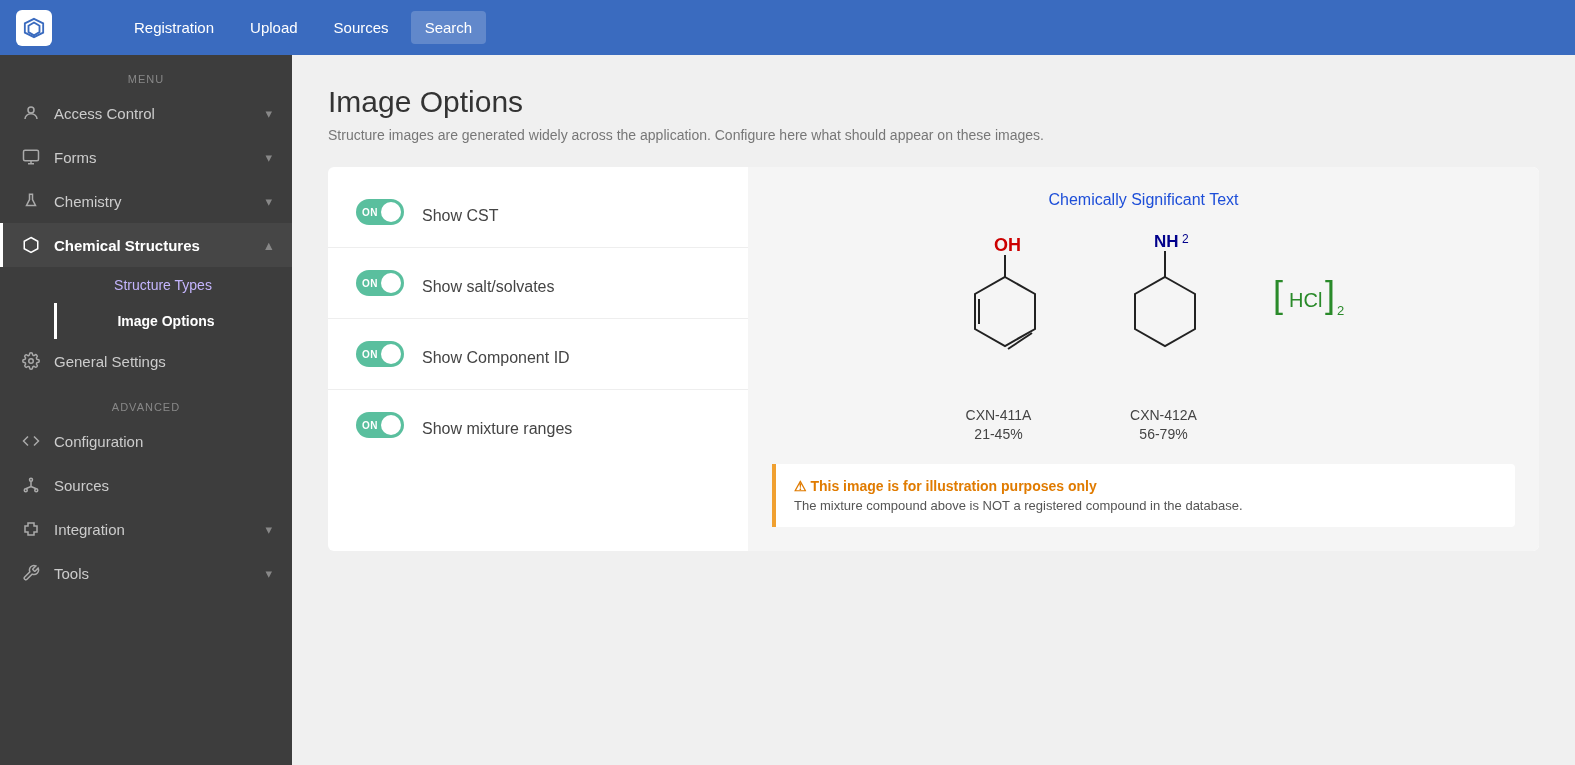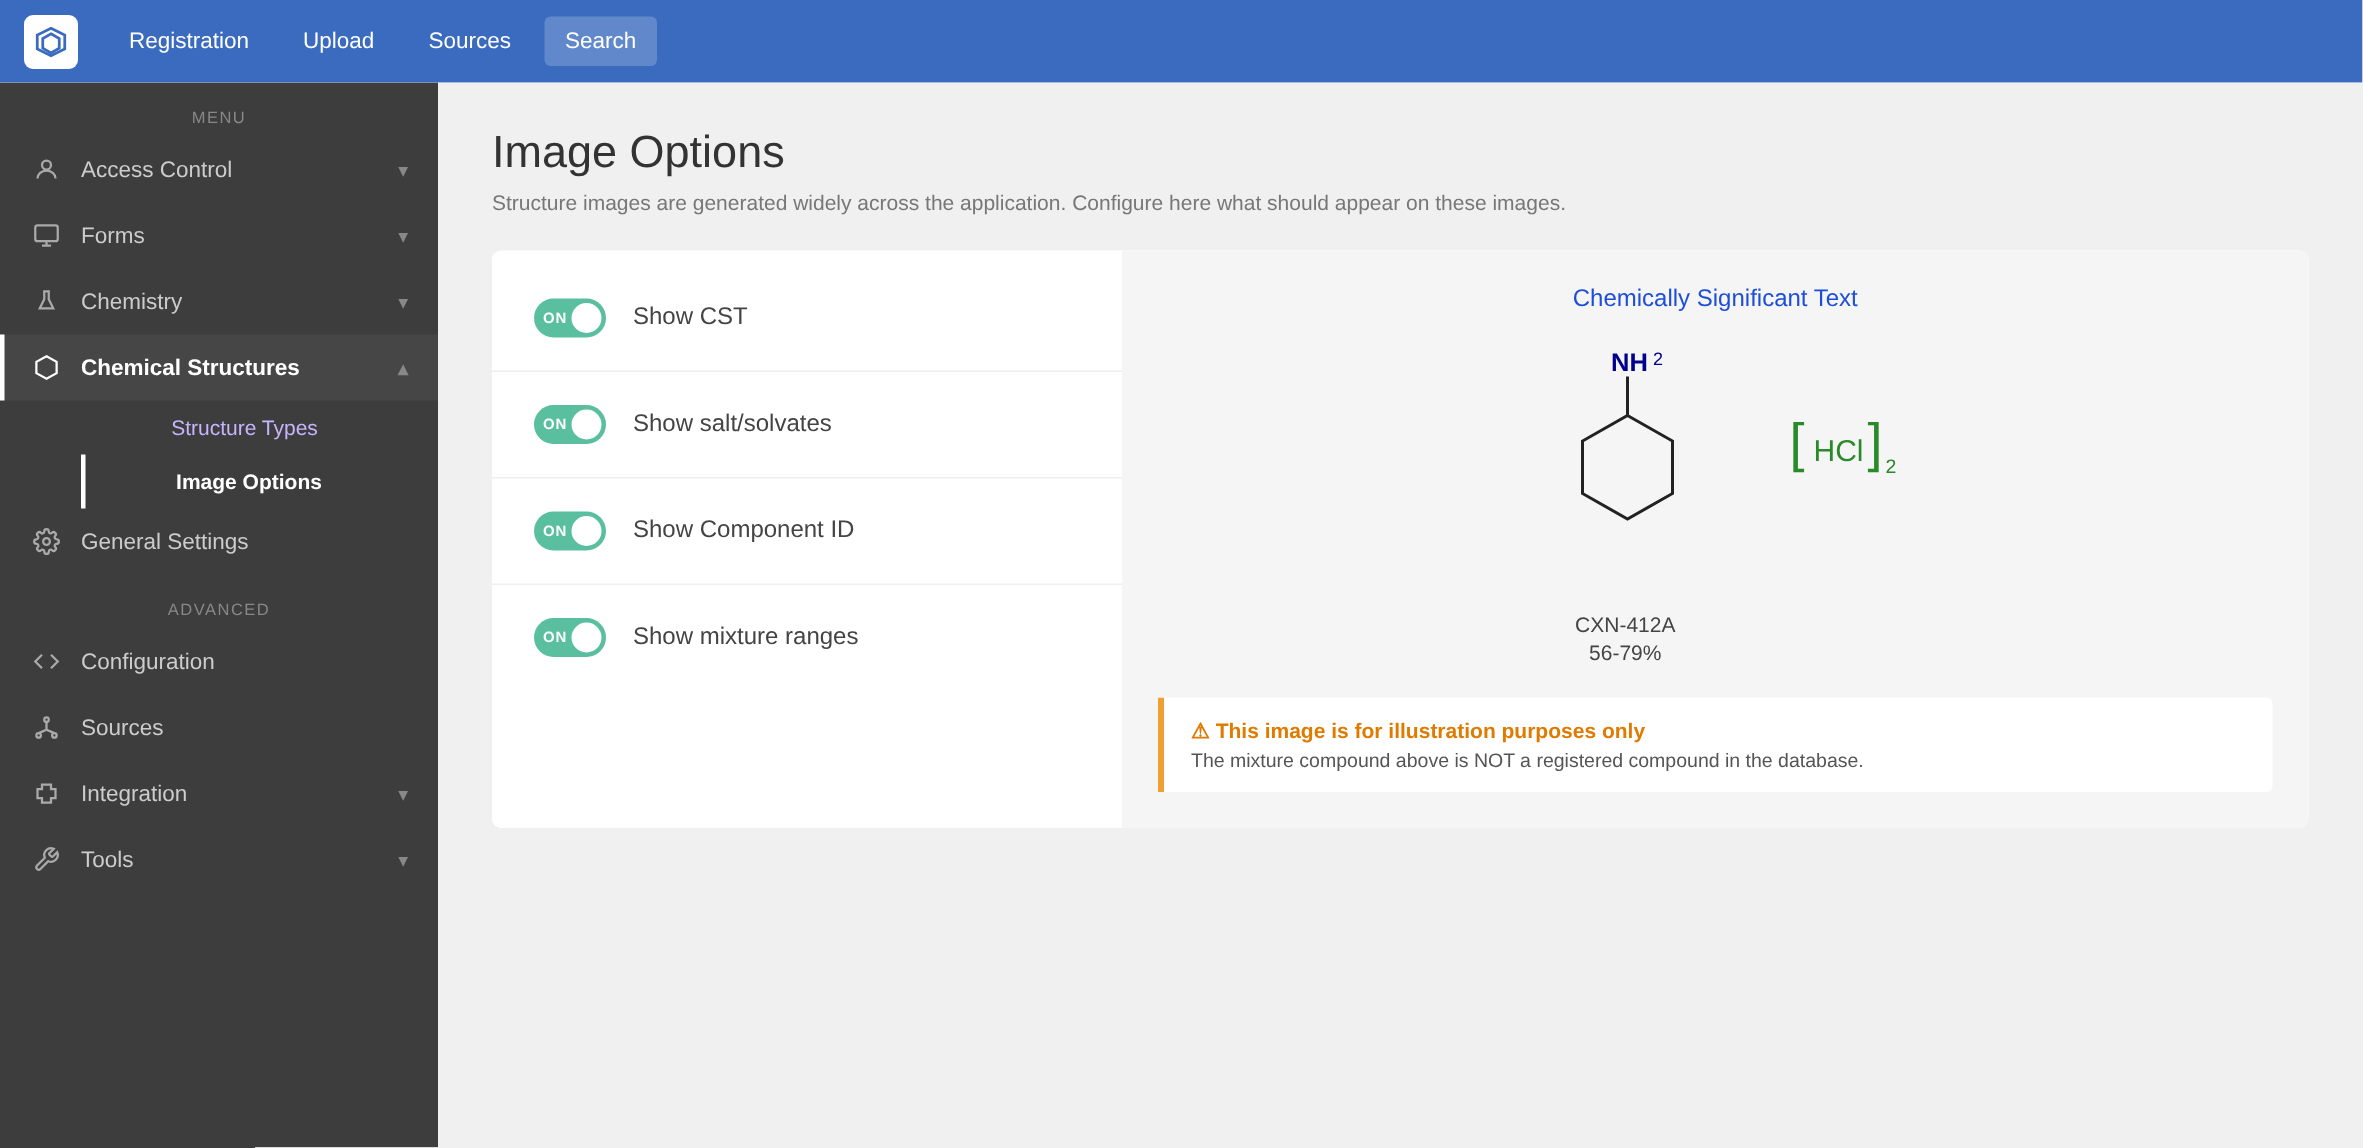--- a/index.html
+++ b/index.html
@@ -6,20 +6,21 @@
     body { font-family: 'Segoe UI', Arial, sans-serif; background: #f0f0f0; display: flex; flex-direction: column; height: 765px; overflow: hidden; }
 
     
     .top-nav {
       background: #3a6bbf;
       display: flex;
       align-items: center;
       height: 55px;
       padding: 0 16px;
       flex-shrink: 0;
+      gap: 48px;
     }
     .top-nav .logo {
       width: 36px; height: 36px;
       background: #fff;
       border-radius: 6px;
       display: flex; align-items: center; justify-content: center;
       margin-right: 20px;
     }
     .top-nav .logo svg { width: 22px; height: 22px; }
     .nav-links { display: flex; gap: 8px; }
@@ -116,21 +117,21 @@
     }
 
     
     .options-panel {
       width: 420px;
       flex-shrink: 0;
       padding: 10px 0;
     }
     .option-row {
       display: flex;
-      align-items: center;
+      align-items: flex-end;
       padding: 22px 28px;
       border-bottom: 1px solid #eee;
     }
     .option-row:last-child { border-bottom: none; }
     .toggle {
       width: 48px;
       height: 26px;
       background: #5abf9e;
       border-radius: 13px;
       position: relative;
@@ -387,20 +388,37 @@
             <div class="toggle-knob"></div>
           </div>
           <span class="option-text">Show mixture ranges</span>
         </div>
       </div>
 
       <div class="preview-panel">
         <div class="preview-title">Chemically Significant Text</div>
         <div class="molecules-row">
 
+          <div class="molecule-item">
+            <div class="molecule-svg">
+              <svg width="120" height="160" viewBox="0 0 120 160">
+
+                <text x="55" y="22" fill="#cc0000" font-size="18" font-weight="bold" font-family="Arial">OH</text>
+
+                <line x1="66" y1="26" x2="66" y2="48" stroke="#222" stroke-width="2"></line>
+
+                <polygon points="66,48 96,65 96,100 66,117 36,100 36,65" fill="none" stroke="#222" stroke-width="2"></polygon>
+
+                <line x1="40" y1="70" x2="40" y2="95" stroke="#222" stroke-width="2"></line>
+                <line x1="69" y1="120" x2="93" y2="104" stroke="#222" stroke-width="2"></line>
+              </svg>
+            </div>
+            <div class="molecule-id">CXN-411A</div>
+            <div class="molecule-range">21-45%</div>
+          </div>
 
           <div class="molecule-item">
             <div class="molecule-svg">
               <svg width="130" height="160" viewBox="0 0 130 160">
 
                 <text x="55" y="18" fill="#00008b" font-size="17" font-weight="bold" font-family="Arial">NH</text>
                 <text x="83" y="14" fill="#00008b" font-size="12" font-family="Arial">2</text>
 
                 <line x1="66" y1="22" x2="66" y2="48" stroke="#222" stroke-width="2"></line>
 

